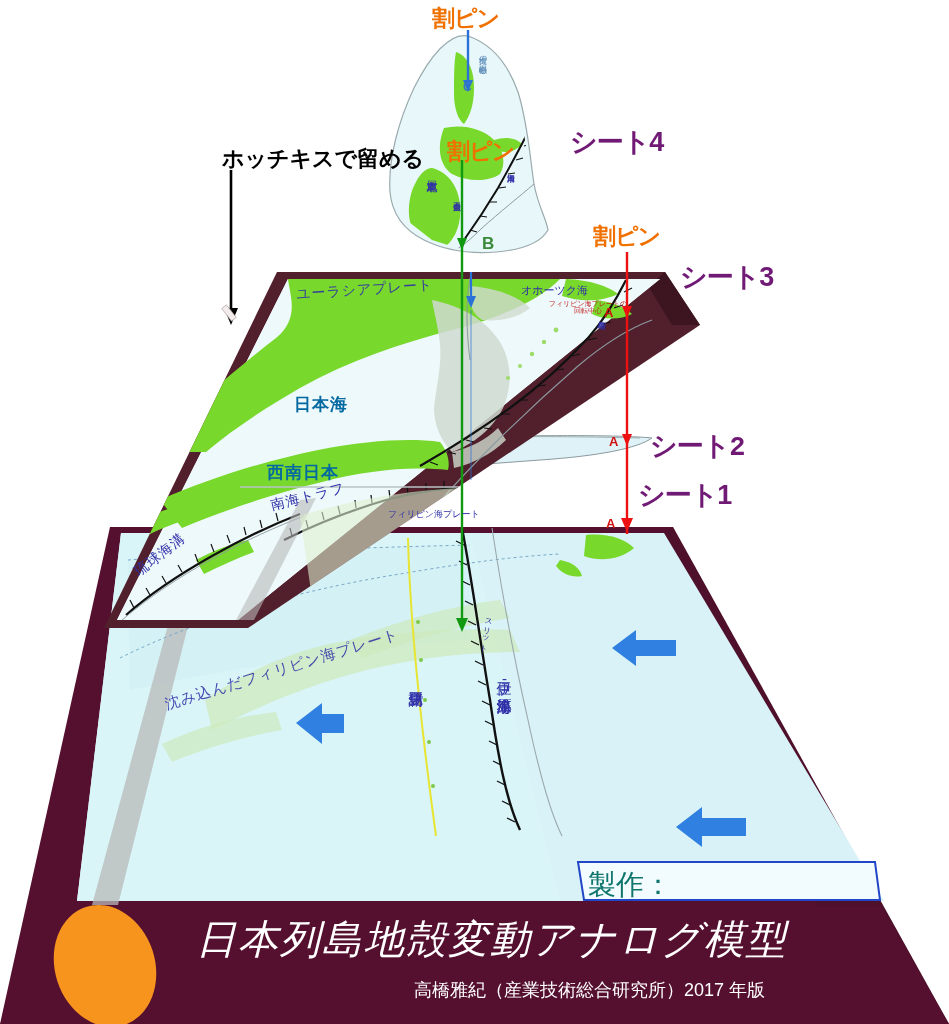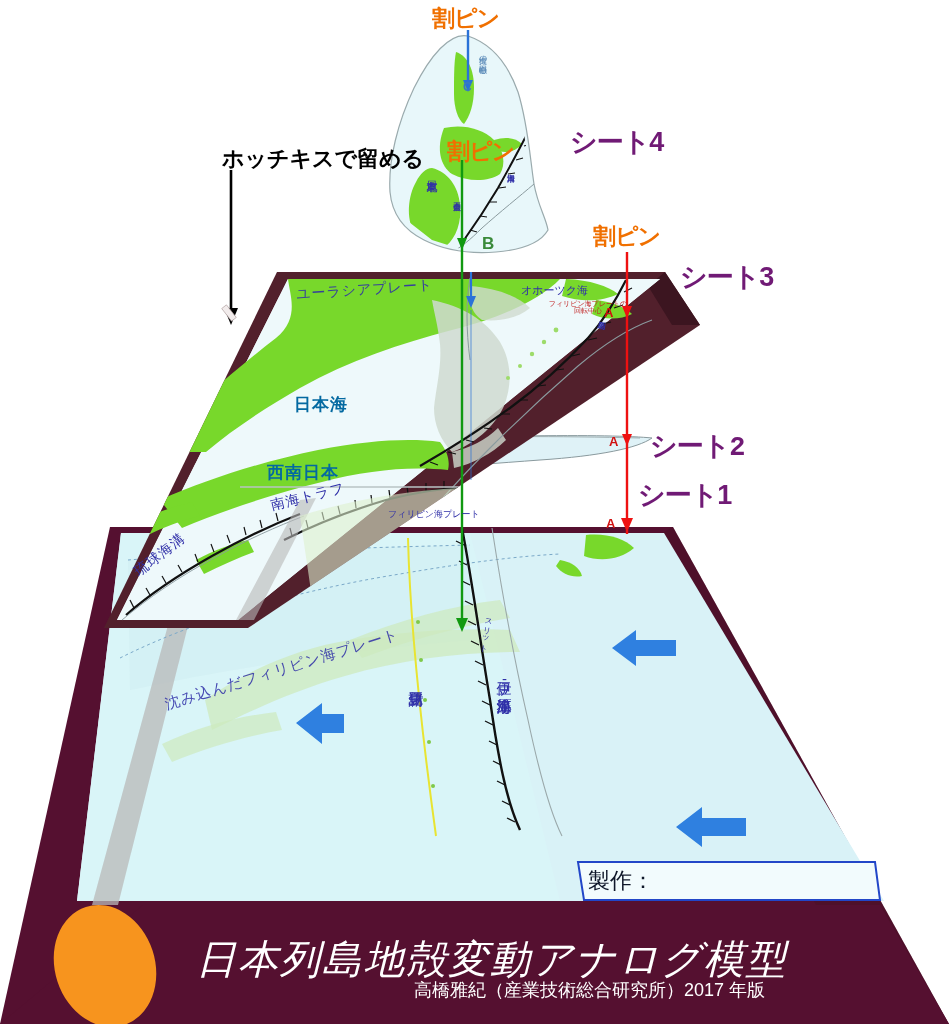--- a/index.html
+++ b/index.html
@@ -11,21 +11,21 @@
   .sheet-lbl{font-weight:bold;font-size:27px;color:#701a75;letter-spacing:-1px;}
   .pin-lbl{font-weight:bold;font-size:23px;color:#f07000;letter-spacing:-1px;}
   .map-major{font-size:19px;color:#0369a1;font-weight:bold;letter-spacing:1px;}
   .map-mid{font-size:14px;color:#2f2fa8;letter-spacing:1px;}
   .map-small{font-size:11px;color:#2f2fa8;letter-spacing:0px;}
   .map-tiny{font-size:8px;color:#2f2fa8;}
   .map-red{font-size:7px;color:#c02020;text-align:center;line-height:1.05;}
   .vert{writing-mode:vertical-rl;text-orientation:upright;}
   .title-main{position:absolute;color:#ffffff;font-style:italic;font-size:40px;letter-spacing:2px;font-family:"Liberation Sans",sans-serif;}
   .title-sub{position:absolute;color:#ffffff;font-size:18px;letter-spacing:0px;}
-  .maker-lbl{position:absolute;color:#0f172a;font-size:22px;}
+  .maker-lbl{position:absolute;color:#0f766e;font-size:28px;}
   .amark{position:absolute;color:#d01010;font-size:13px;font-weight:bold;}
   .bmark{position:absolute;color:#3a8a3a;font-size:17px;font-weight:bold;}
   .cmark{position:absolute;color:#3a7abf;font-size:12px;font-weight:bold;}
 </style>
 </head>
 <body>
 
 <div id="stage">
 
 <svg width="949" height="1024" viewBox="0 0 949 1024">
@@ -324,16 +324,16 @@
 <div class="lbl map-small vert" style="left:494px;top:670px;font-size:15px;">伊豆-小笠原海溝</div>
 <div class="lbl map-tiny vert" style="left:480px;top:612px;transform:rotate(10deg);">スリット</div>
 
 <div class="amark" style="left:604px;top:305px;">A</div>
 <div class="amark" style="left:609px;top:434px;">A</div>
 <div class="amark" style="left:606px;top:516px;">A</div>
 
 <div class="maker-lbl" style="left:588px;top:866px;">製作：</div>
 <div class="maker-lbl" style="left:660px;top:866px;"></div>
 
-<div class="title-main" style="left:196px;top:932px;">日本列島地殻変動アナログ模型</div>
+<div class="title-main" style="left:196px;top:912px;">日本列島地殻変動アナログ模型</div>
 <div class="title-sub" style="left:414px;top:978px;">高橋雅紀（産業技術総合研究所）2017 年版</div>
 
 </div>
 
 </body></html>

